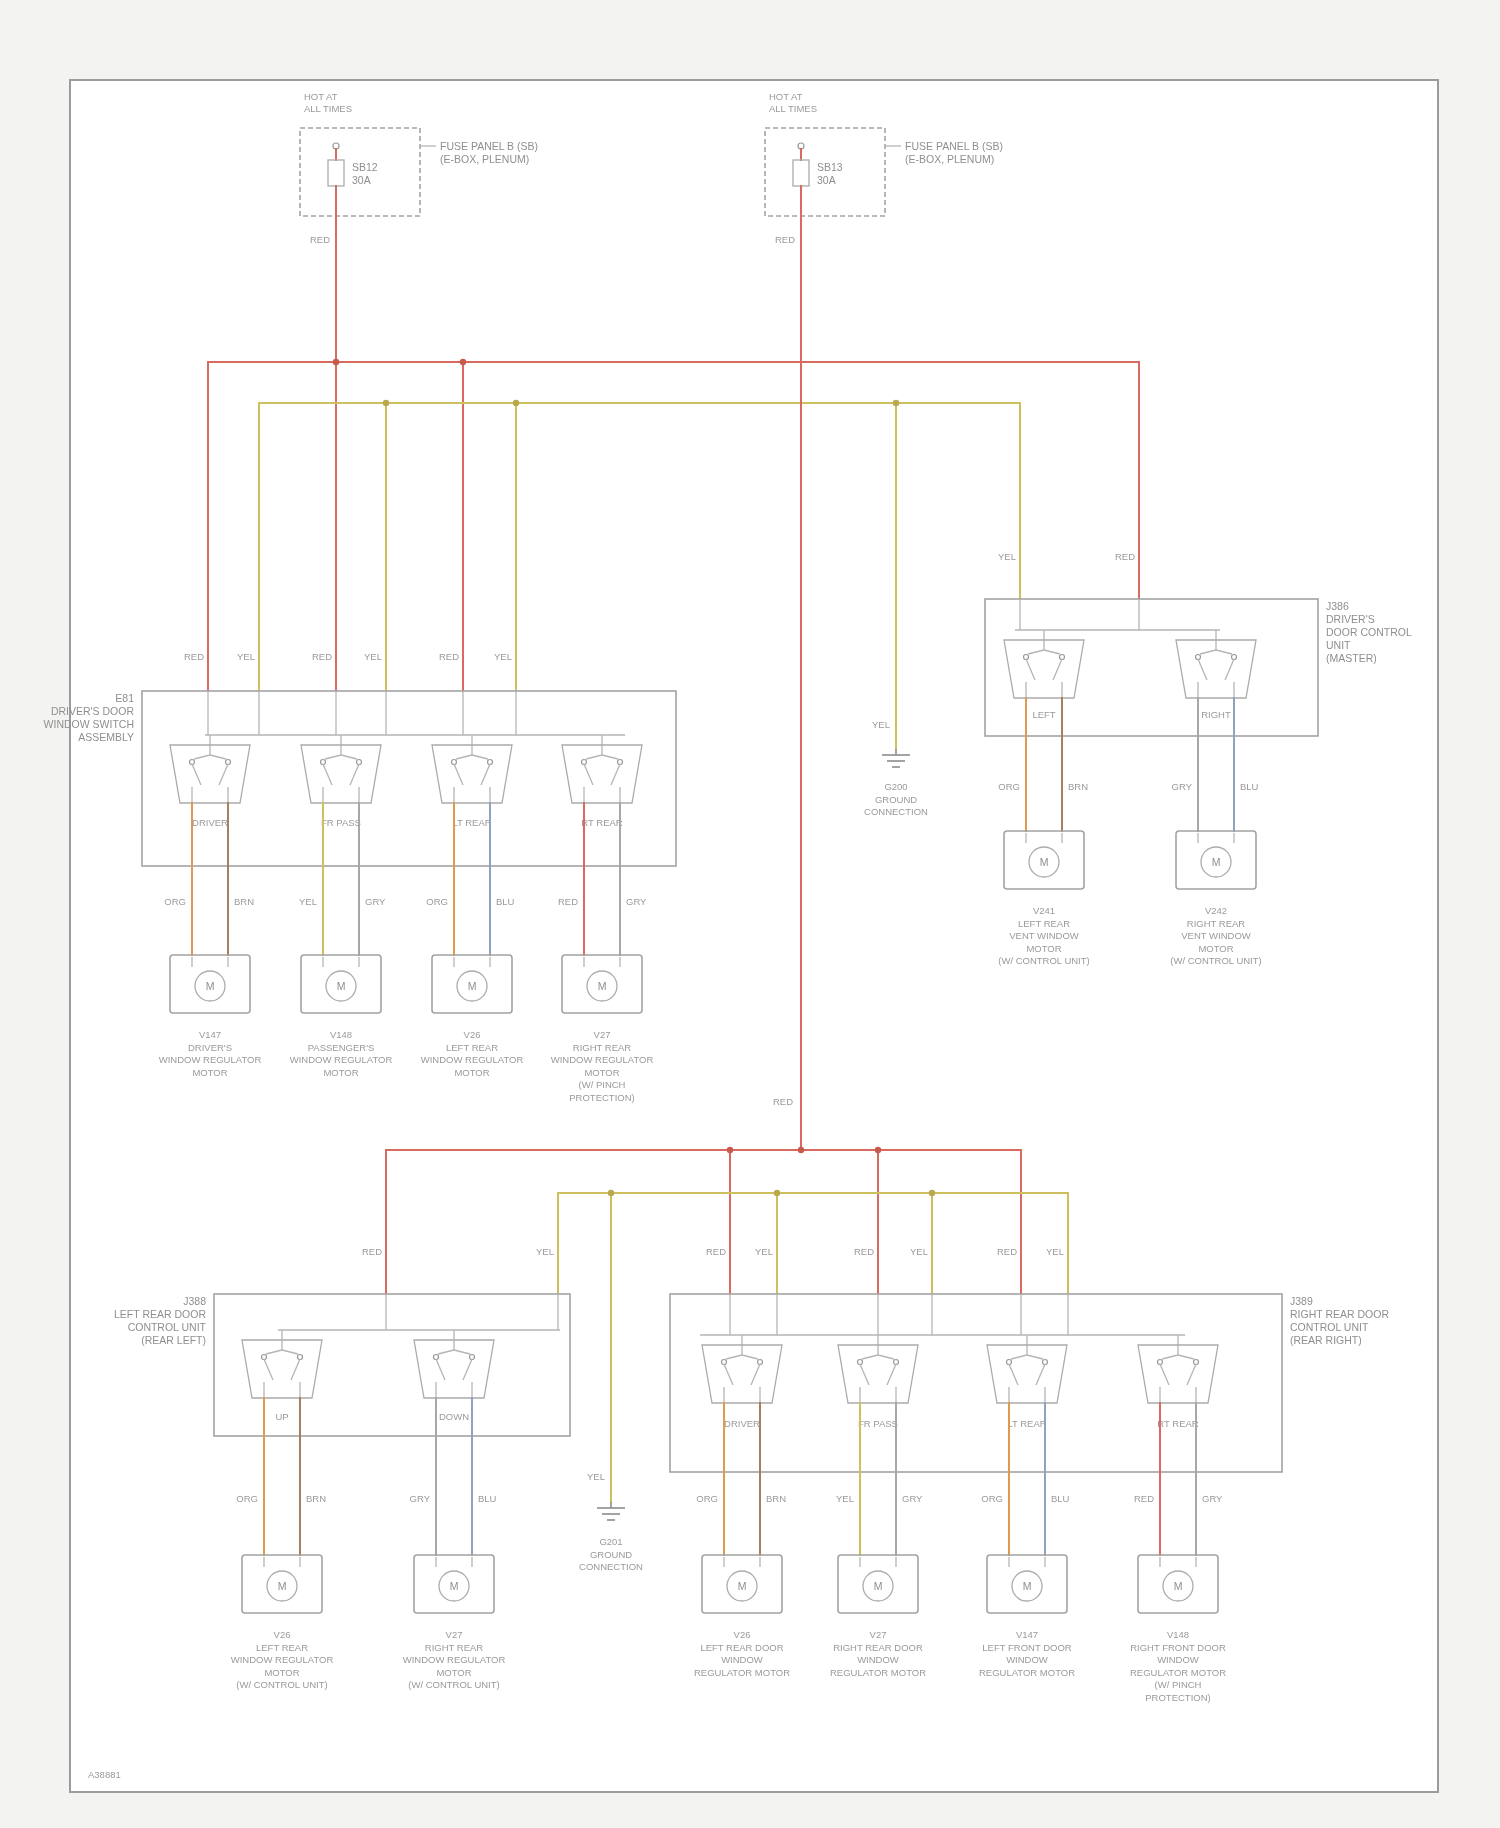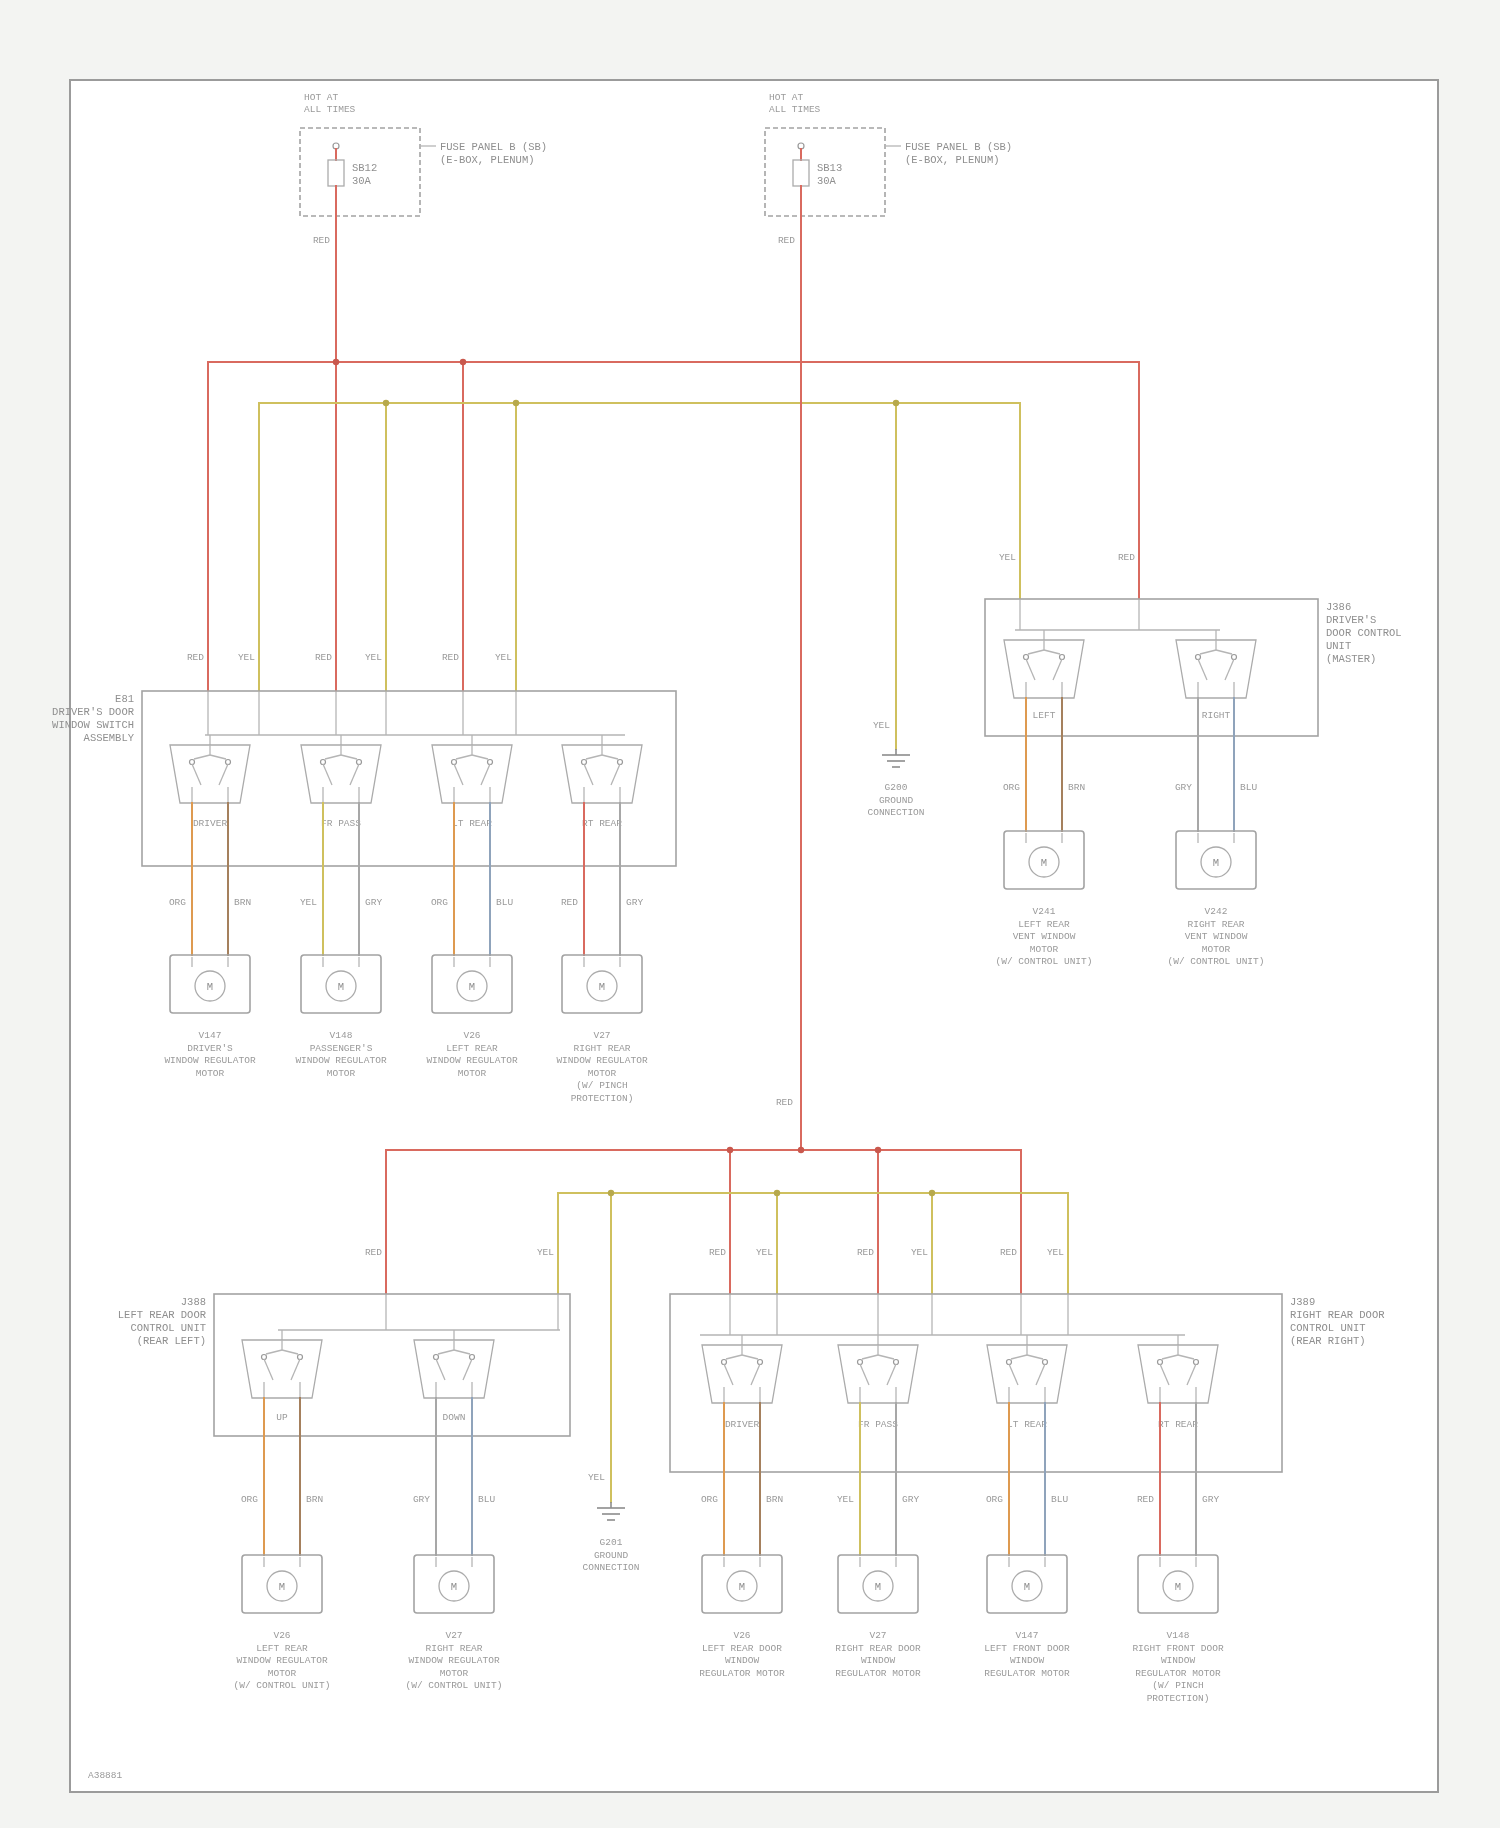--- a/index.html
+++ b/index.html
@@ -1,17 +1,17 @@
 <!DOCTYPE html>
 <html><head>
 <meta charset="utf-8">
 <title>Wiring Diagram</title>
 <style>
   html,body{margin:0;padding:0;background:#eceeec;}
-  .page{position:relative;width:1500px;height:1828px;background:#f3f4f2;font-family:Liberation Mono, monospace;}
+  .page{position:relative;width:1500px;height:1828px;background:#f3f4f2;font-family:Liberation Sans, sans-serif;}
   svg{position:absolute;left:0;top:0;}
   .frame{fill:#ffffff;stroke:#9b9b9b;stroke-width:2;}
   .box{fill:none;stroke:#a3a3a3;stroke-width:1.6;}
   .box-thin{fill:none;stroke:#ababab;stroke-width:1.3;}
   .dash{stroke-dasharray:5 3;}
   .iw{stroke:#b5b5b5;stroke-width:1.3;fill:none;}
   .gw{stroke:#8d8d8d;stroke-width:1.6;}
   .w{fill:none;stroke-width:2;stroke-linecap:square;}
   .w-red{stroke:#d96a5f;}
   .w-yel{stroke:#cfc05e;}

